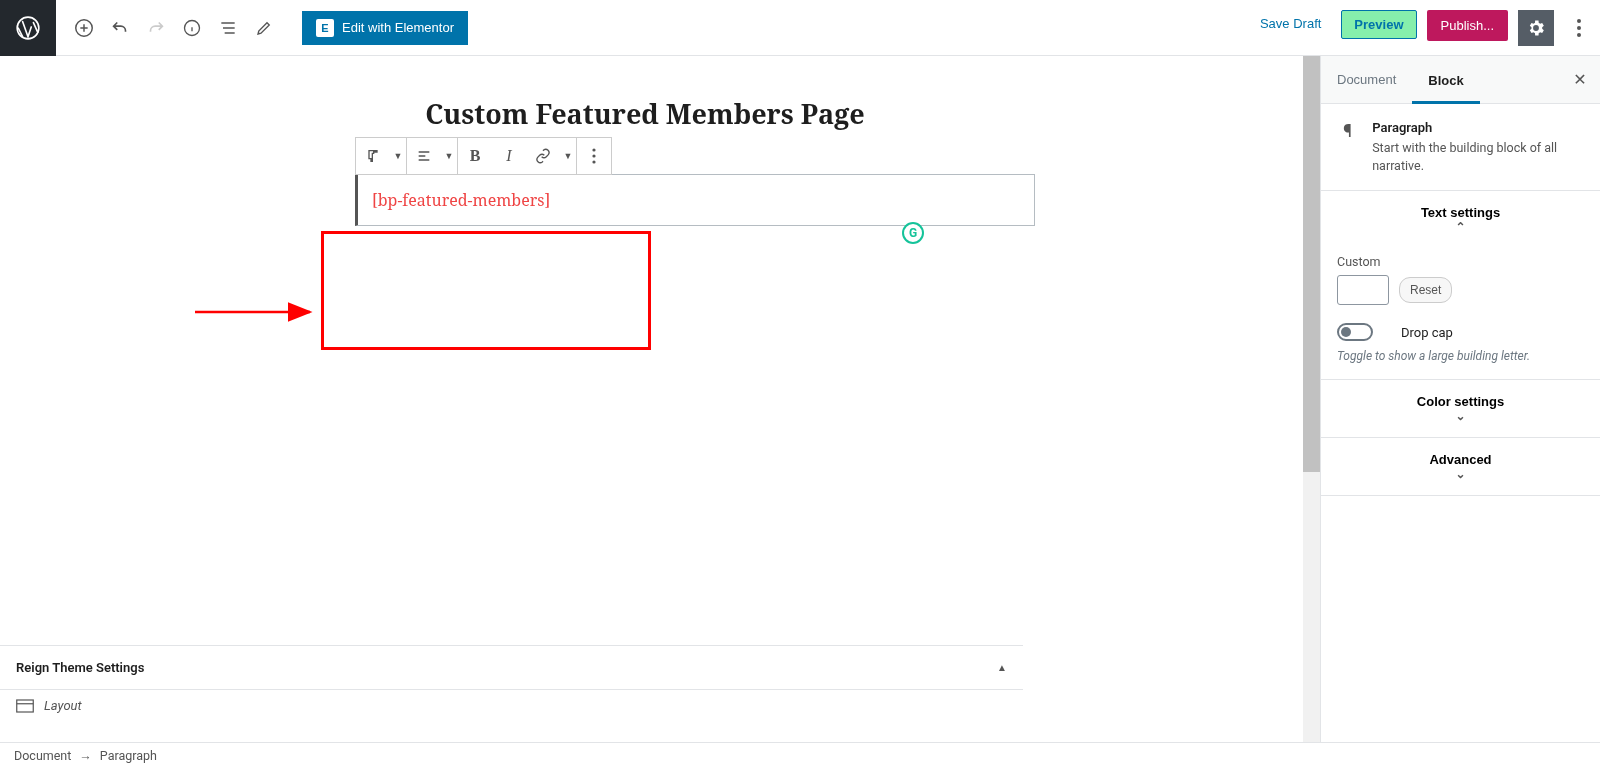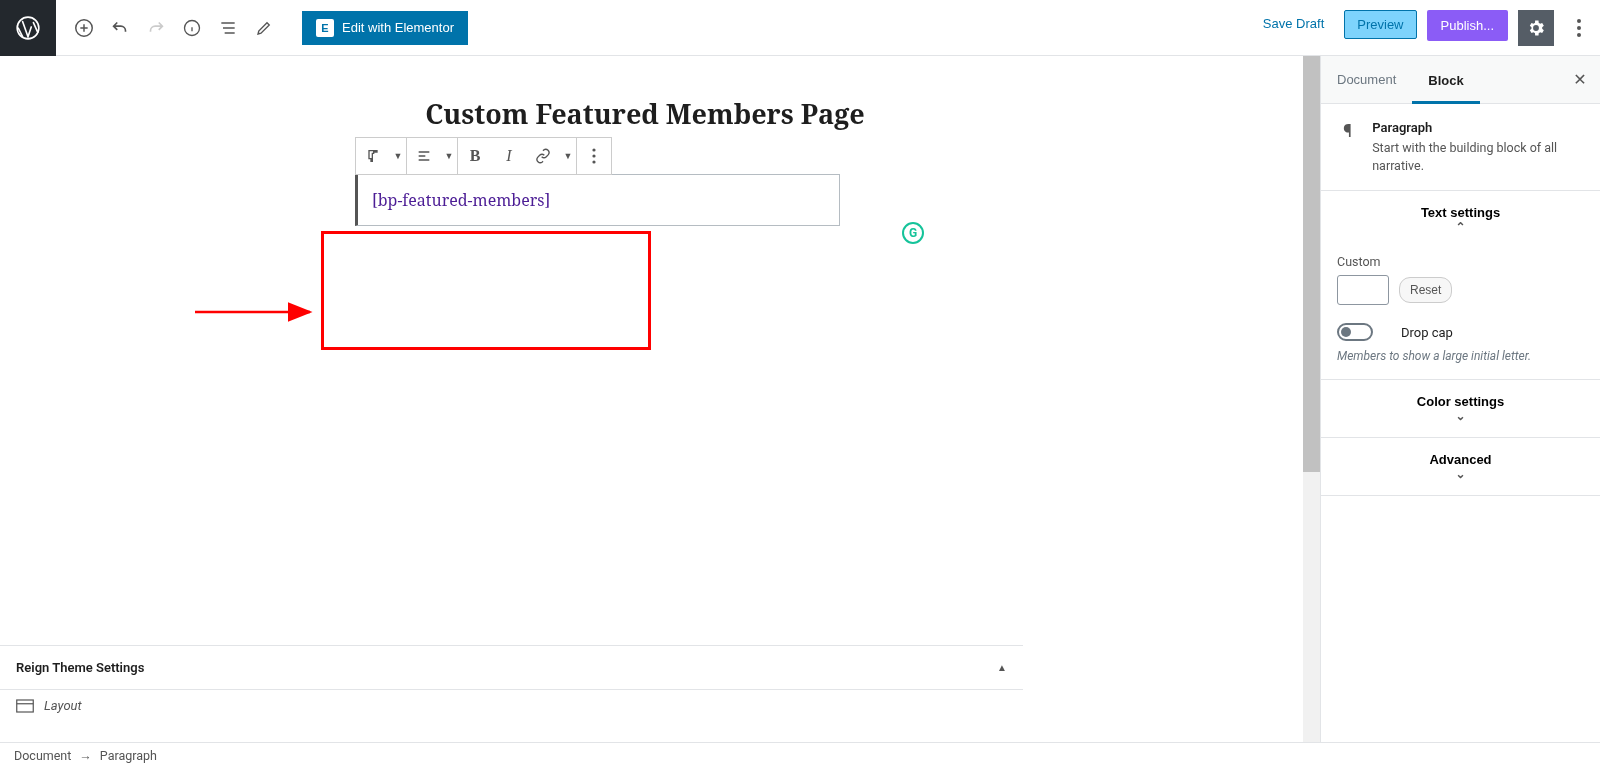--- a/index.html
+++ b/index.html
@@ -24,22 +24,22 @@
   }
   .top-icon-btn.disabled { opacity: 0.3; }
   .topbar-left { display: flex; align-items: center; gap: 0; padding-left: 10px; }
   .elementor-btn {
     margin-left: 20px; background: #0073aa; color: #fff; border: none;
     padding: 8px 14px; font-size: 13px; cursor: pointer; display: flex; align-items:center; gap:8px;
   }
   .elementor-btn .e-icon { width:18px; height:18px; background:#fff; color:#0073aa; font-size:11px; font-weight:bold; display:flex; align-items:center; justify-content:center; border-radius:2px;}
   .topbar-right { margin-left: auto; display: flex; align-items: flex-start; gap: 10px; padding-right: 6px;}
   .link-btn { color:#0073aa; background:none; border:none; cursor:pointer; font-size:13px; padding:6px 10px;}
-  .outline-btn { color:#0073aa; border:1px solid #0073aa; background:#7dd3fc; padding:6px 12px; cursor:pointer; font-size:13px; border-radius:2px;}
-  .primary-btn { background:#8b5cf6; color:#fff; border:none; padding:8px 14px; cursor:pointer; font-size:13px; border-radius:2px;}
+  .outline-btn { color:#0073aa; border:1px solid #0073aa; background:#86efac; padding:6px 12px; cursor:pointer; font-size:13px; border-radius:2px;font-weight:bold;}
+  .primary-btn { background:#be185d; color:#fff; border:none; padding:8px 14px; cursor:pointer; font-size:13px; border-radius:2px;}
   .settings-btn { width:36px; height:36px; background:#555d66; color:#fff; border:none; cursor:pointer; display:flex; align-items:center; justify-content:center;}
   .kebab-btn { width:30px; height:36px; background:none; border:none; cursor:pointer; display:flex; align-items:center; justify-content:center; color:#555;}
 
   
   .main { display:flex; height: calc(767px - 56px - 25px); }
   .editor-area { flex:1; position:relative; overflow:auto; background:#fff; padding-top: 40px;}
   .editor-canvas { max-width: 580px; margin: 0 auto 0 355px; }
   .page-title {
     font-family: "Noto Serif", Georgia, serif; font-size: 27px; font-weight: 700;
     line-height:1.3; margin-bottom: 0; text-align: center;
@@ -55,21 +55,21 @@
     width:34px; height:36px; display:flex; align-items:center; justify-content:center;
     background:#fff; border:none; cursor:pointer; color:#555; font-size:14px;
   }
   .toolbar-btn.dropdown-arrow { width: 16px; font-size:9px; color:#555; }
   .toolbar-btn.bold { font-weight:700; font-family: serif; font-size:16px;}
   .toolbar-btn.italic { font-style:italic; font-family: serif; font-size:16px;}
 
   
   .paragraph-block {
     border:1px solid #b5bcc2; border-left: 3px solid #555; padding: 14px 14px; margin-top:-1px;
-    font-family: "Noto Serif", Georgia, serif; font-size:16px; color:#4c1d95; width:485px;
+    font-family: "Noto Serif", Georgia, serif; font-size:16px; color:#ef4444; width:680px;
   }
 
   
   .anno-box {
     position:absolute; border:3px solid red; pointer-events:none;
     left:321px; top:175px; width:330px; height:119px;
   }
   .anno-arrow {
     position:absolute; left:195px; top:246px; pointer-events:none;
   }
@@ -305,21 +305,21 @@
       <div class="panel-body">
         <div class="field-label">Custom</div>
         <div class="field-row">
           <input class="text-input" type="text" style="">
           <button class="reset-btn">Reset</button>
         </div>
         <div class="toggle-row">
           <div class="toggle"></div>
           <span>Drop cap</span>
         </div>
-        <div class="hint">Members to show a large initial letter.</div>
+        <div class="hint">Toggle to show a large building letter.</div>
       </div>
     </div>
 
     <div class="panel-section">
       <button class="panel-header">
         <span>Color settings</span>
         <span class="chev">⌄</span>
       </button>
     </div>
 

